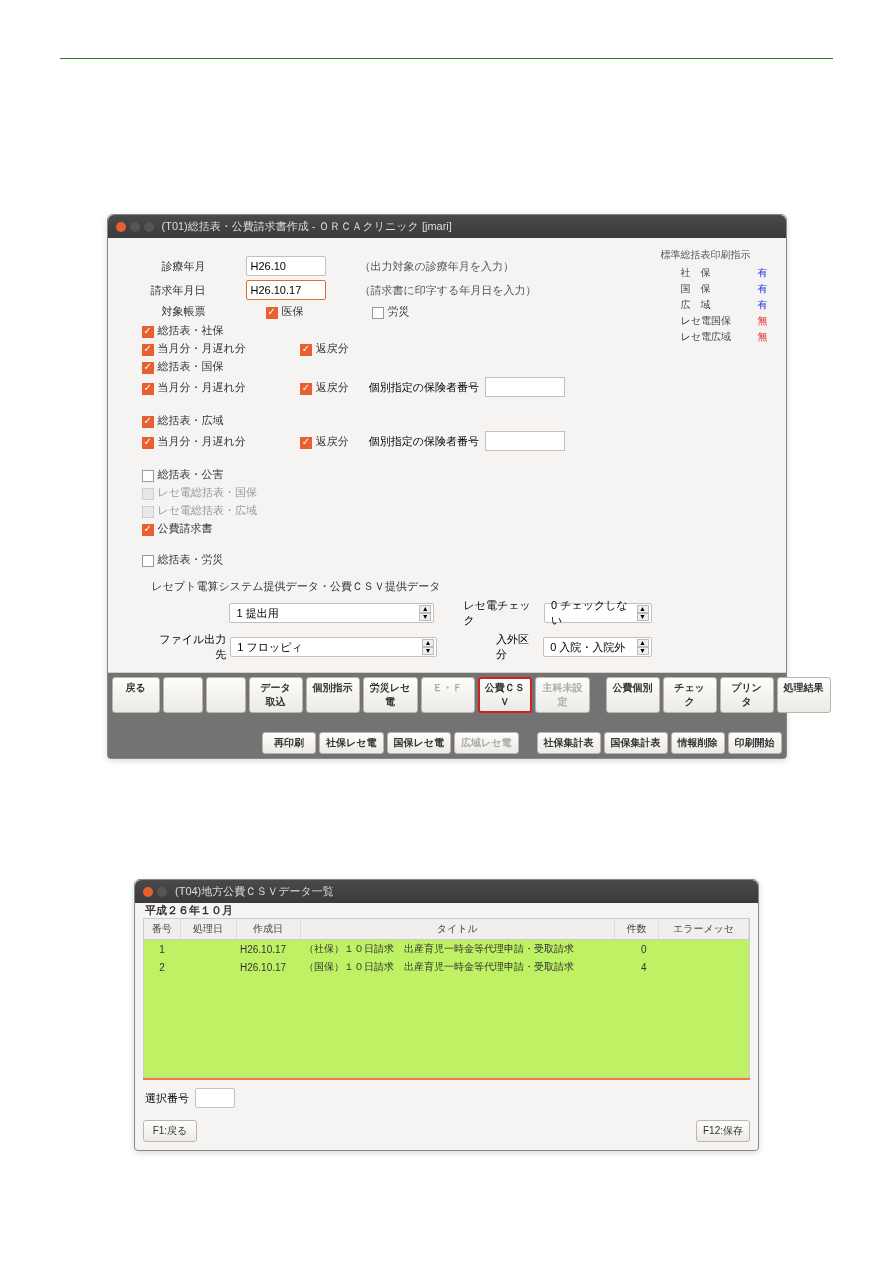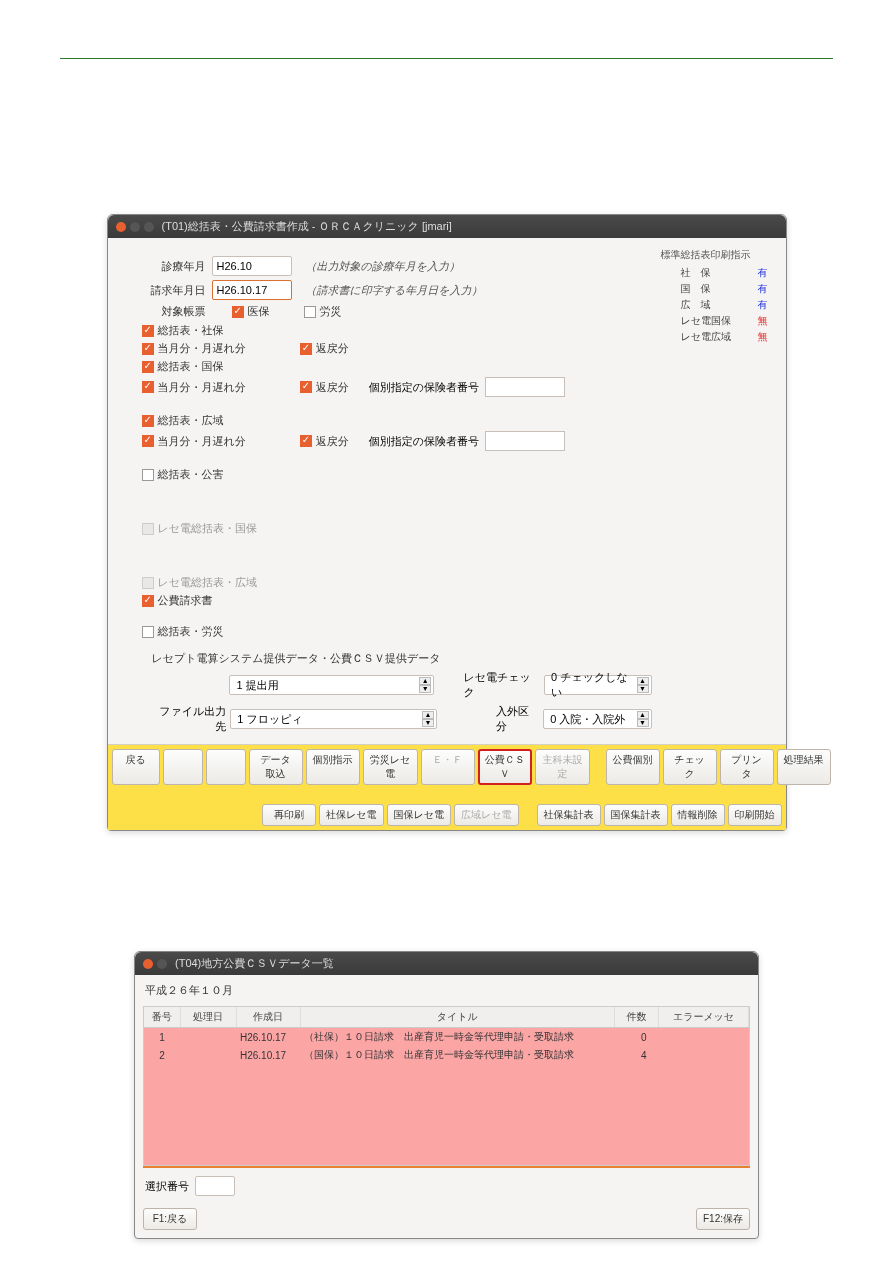--- a/index.html
+++ b/index.html
@@ -46,51 +46,51 @@
     font-size:10px;
     color:#444;
     padding-left:8px;
     border-left:1px dotted transparent;
     width:120px;
   }
   .std-title { font-size:10px; color:#555; margin-bottom:3px;}
   .std-row { display:flex; justify-content:space-between; padding:1px 4px;margin-left:16px;}
   .std-row .val-y { color:#2030e0;}
   .std-row .val-n { color:#e02020;}
-  .fldrow { display:flex; align-items:center; margin:4px 0;}
+  .fldrow { display:flex; align-items:center; margin:4px 0;gap:34px;}
   .lbl { width:90px; text-align:right; padding-right:6px; color:#333;}
   .txtin {
     border:1px solid #c8c0b8;
     background:#fff;
     padding:2px 4px;
     font-size:11px;
     border-radius:2px;
     height:20px;
   }
   .txtin.or { border:1px solid #d97030;}
-  .hint { color:#555; margin-left:14px;font-style:italic;}
+  .hint { color:#555; }
   .chk {
-    display:inline-flex; align-items:center; gap:4px; margin-right:14px;
+    display:inline-flex; align-items:flex-end; gap:4px; margin-right:14px;
     color:#333;
     padding-left:20px;
   }
   .chkbox {
     width:12px; height:12px; border:1px solid #999; background:#fff; display:inline-block;
     position:relative;
   }
   .chkbox.checked { background:#e86030; border-color:#e86030;}
   .chkbox.checked::after{
     content:"✓"; color:#fff; font-size:10px; position:absolute; top:-2px; left:1px;
   }
   .chkbox.disabled { background:#e8e8e8; border-color:#ccc;}
   .indent { margin-left: 90px; }
   .indent2 { margin-left: 140px; }
   .sub-row { display:flex; align-items:center; margin:3px 0;}
   .sect-gap { height:10px;}
-  .small-txt { color:#999;margin-top:36px;}
+  .small-txt { color:#999;}
   .numtxt {
     border:1px solid #c8c0b8; background:#fff; padding:2px 4px; width:80px; height:20px;
     margin-left:6px;
   }
   .section-label { margin:12px 0 4px 30px; color:#333;}
   .combo-row { display:flex; align-items:center; margin:4px 0 4px 30px;}
   .combo {
     display:inline-flex; align-items:center;
     border:1px solid #c8c0b8; background:#fff;
     height:20px; padding:0 2px 0 6px; border-radius:2px;
@@ -105,30 +105,31 @@
     font-size:10px;
     border-radius:3px;
     color:#333;
     min-width:54px;
     text-align:center;
   }
   .btn.highlight { border:2px solid #d02020; padding:2px 5px;}
   .btn.disabled { color:#aaa;}
   .btn.back { min-width:48px;}
   .btn-area {
-    background:#fde047;
+    background:#737373;
     border-top:1px solid #d4d0c8;
     padding:4px;
+    font-weight:bold;
   }
   .btn-area .row2 { display:flex; gap:3px; }
   .left-btns { display:flex; gap:3px; flex:1;}
   .right-btns { display:flex; gap:3px;}
   
-  .subhdr { padding:8px 10px; font-weight:normal; color:#333;}
-  .table-wrap { background:#fca5a5; border:1px solid #ccc; margin:0 8px; height:160px; overflow:hidden;}
+  .subhdr { padding:0 10px; font-weight:bold; color:#333;}
+  .table-wrap { background:#bef264; border:1px solid #ccc; margin:0 8px; height:160px; overflow:hidden;}
   .tbl { width:100%; border-collapse:collapse; font-size:10px;}
   .tbl th { background:#f0efed; border-bottom:1px solid #ccc; border-right:1px solid #ddd; padding:3px 4px; font-weight:normal; color:#444; text-align:center;}
   .tbl td { padding:2px 4px; color:#333;}
   .tbl td.num { text-align:right; padding-right:12px;}
   .sel-row { padding:8px 10px; display:flex; align-items:center; gap:6px; border-top:1px solid #e88030;}
   .btm-btns { display:flex; justify-content:space-between; padding:4px 8px 8px 8px;}
   .orange-line { border-top:2px solid #e88030; margin:0 8px;}
 </style>
 </head>
 <body>

